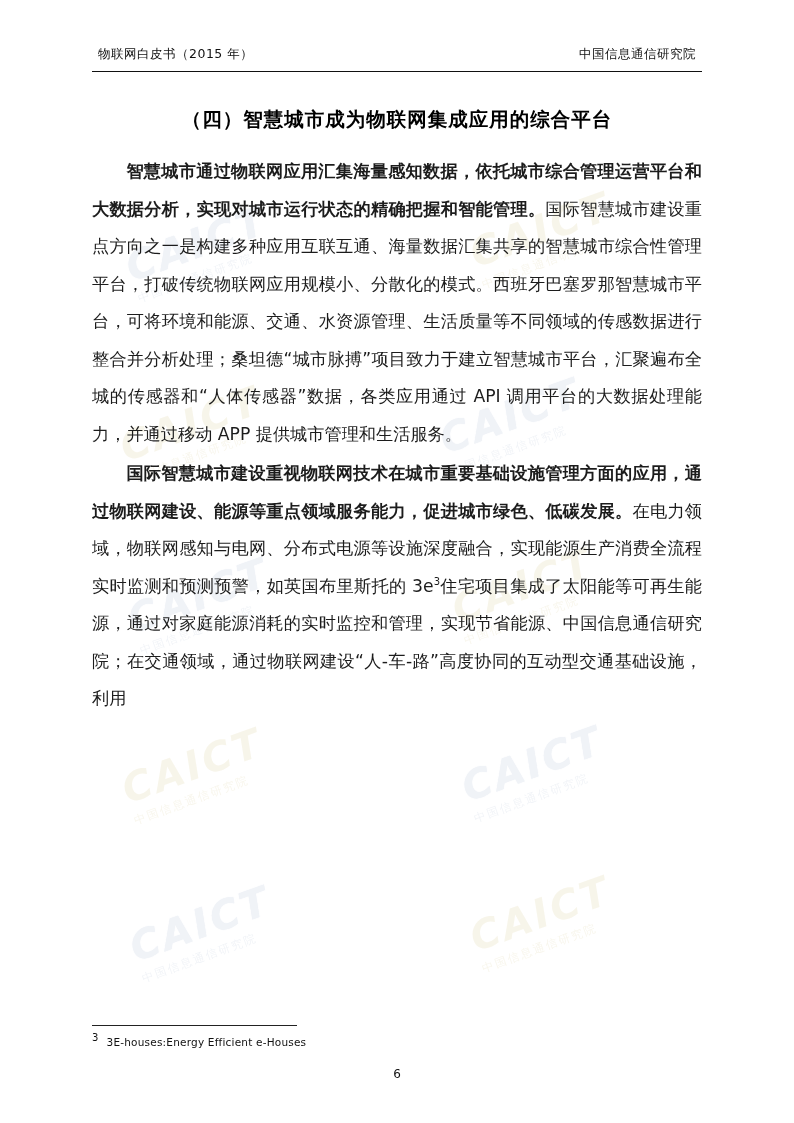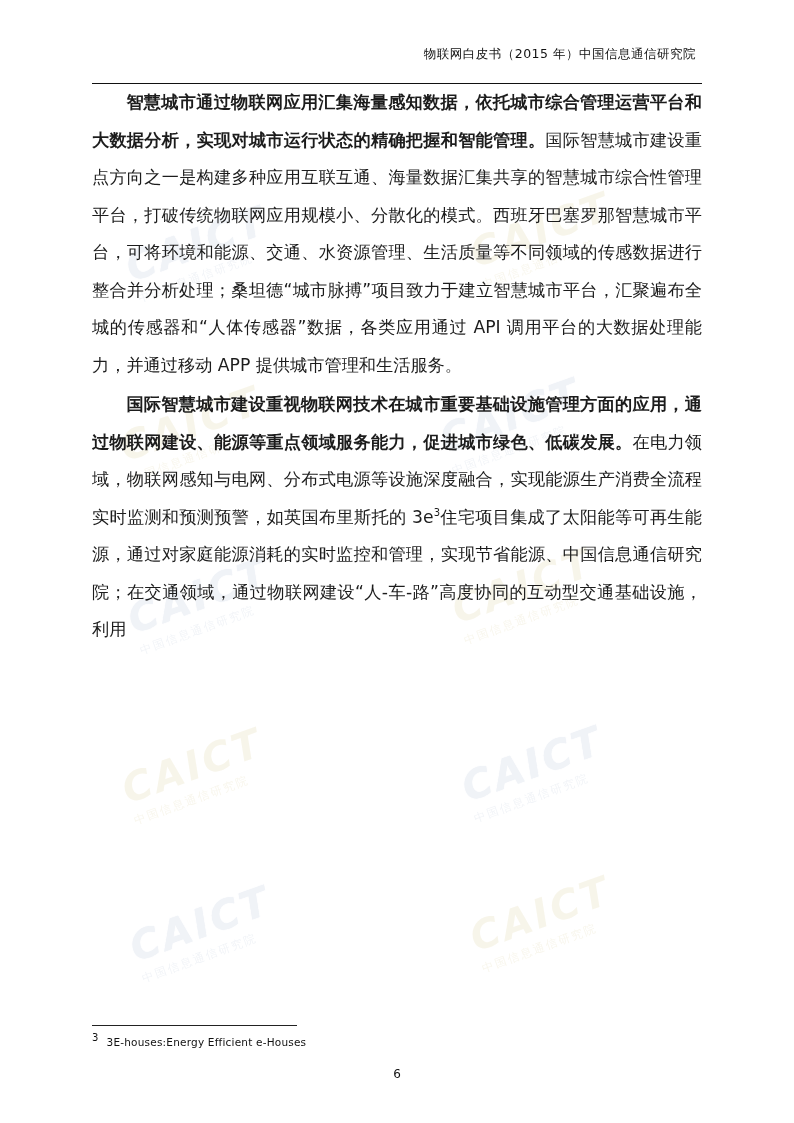--- a/index.html
+++ b/index.html
@@ -21,27 +21,27 @@
     inset: 0;
     width: 794px;
     height: 1123px;
     box-sizing: border-box;
     padding: 46px 92px 40px 92px;
   }
 
   
   .header {
     display: flex;
-    justify-content: flex-end;
+    justify-content: space-between;
     align-items: flex-end;
     font-family: "DejaVu Sans", "Liberation Sans", sans-serif;
     font-size: 12.5px;
     letter-spacing: 0.5px;
     color: #111;
-    padding: 0 6px 20px 6px;
+    padding: 0 6px 8px 6px;
     border-bottom: 1.2px solid #111;
   }
   .header .left { white-space: nowrap; }
   .header .right { white-space: nowrap; }
 
   
   .section-title {
     margin: 34px 0 20px 0;
     text-align: center;
     font-family: "DejaVu Sans", "Liberation Sans", sans-serif;
@@ -208,20 +208,21 @@
       <span class="wm-main">CAICT</span>
       <span class="wm-sub">中国信息通信研究院</span>
     </div>
   </div>
 
   <div class="header">
     <span class="left">物联网白皮书（2015 年）</span>
     <span class="right">中国信息通信研究院</span>
   </div>
 
+  <h1 class="section-title">（四）智慧城市成为物联网集成应用的综合平台</h1>
 
   <div class="body">
 
 
     <p class="para"><b>智慧城市通过物联网应用汇集海量感知数据，依托城市综合管理运营平台和大数据分析，实现对城市运行状态的精确把握和智能管理。</b><span>国际智慧城市建设重点方向之一是构建多种应用互联互通、海量数据汇集共享的智慧城市综合性管理平台，打破传统物联网应用规模小、分散化的模式。西班牙巴塞罗那智慧城市平台，可将环境和能源、交通、水资源管理、生活质量等不同领域的传感数据进行整合并分析处理；桑坦德“城市脉搏”项目致力于建立智慧城市平台，汇聚遍布全城的传感器和“人体传感器”数据，各类应用通过 API 调用平台的大数据处理能力，并通过移动 APP 提供城市管理和生活服务。</span></p>
 
     <p class="para"><b>国际智慧城市建设重视物联网技术在城市重要基础设施管理方面的应用，通过物联网建设、能源等重点领域服务能力，促进城市绿色、低碳发展。</b><span>在电力领域，物联网感知与电网、分布式电源等设施深度融合，实现能源生产消费全流程实时监测和预测预警，如英国布里斯托的 3e</span><sup>3</sup><span>住宅项目集成了太阳能等可再生能源，通过对家庭能源消耗的实时监控和管理，实现节省能源、中国信息通信研究院；在交通领域，通过物联网建设“人-车-路”高度协同的互动型交通基础设施，利用</span></p>
 
   </div>
 

